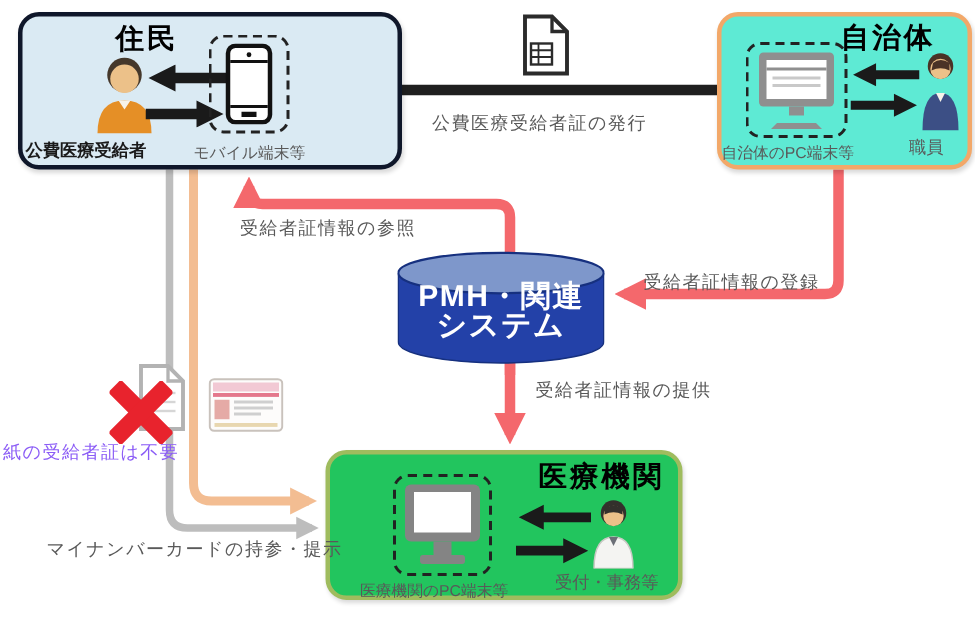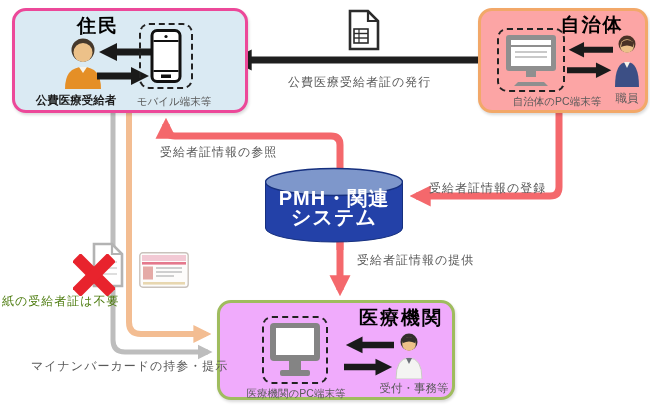--- a/index.html
+++ b/index.html
@@ -7,36 +7,36 @@
   body{font-family:"Liberation Sans", sans-serif;}
   .stage{position:relative;width:650px;height:413px;background:#ffffff;overflow:hidden;}
   .abs{position:absolute;}
   svg{display:block;}
 
   
   .connectors{position:absolute;left:0;top:0;z-index:0;}
 
   
   .gbox{position:absolute;z-index:2;border-radius:14px;box-shadow:1px 2px 3px rgba(0,0,0,.15);}
-  .box-resident{left:12px;top:8px;width:236px;height:105px;background:#daeaf3;border:3px solid #ec4899;padding-left:23px;}
-  .box-municipality{left:478px;top:8px;width:170px;height:105px;background:#fca5a5;border:3px solid #f2a869;}
-  .box-medical{left:217px;top:300px;width:238px;height:100px;background:#f0abfc;border:3px solid #9fbc5e;}
+  .box-resident{left:12px;top:8px;width:256px;height:105px;background:#daeaf3;border:3px solid #0f172a;padding-left:23px;}
+  .box-municipality{left:478px;top:8px;width:170px;height:105px;background:#5eead4;border:3px solid #f2a869;}
+  .box-medical{left:217px;top:300px;width:238px;height:100px;background:#22c55e;border:3px solid #9fbc5e;}
   .gbox-title{position:absolute;font-size:19px;font-weight:bold;color:#000;text-align:center;letter-spacing:2px;}
-  .small-label{position:absolute;font-size:10.5px;color:#595959;text-align:center;white-space:nowrap;}
-  .small-label-bold{position:absolute;font-size:11.5px;color:#1a1a1a;font-weight:bold;text-align:center;white-space:nowrap;}
+  .small-label{position:absolute;font-size:10.5px;color:#595959;text-align:left;white-space:nowrap;}
+  .small-label-bold{position:absolute;font-size:11.5px;color:#1a1a1a;font-weight:bold;white-space:nowrap;}
   .dashed-frame{position:absolute;border:2.5px dashed #222;border-radius:10px;display:flex;align-items:center;justify-content:center;background:transparent;}
 
   
   .cylinder{left:265px;top:167px;width:138px;height:80px;z-index:1;}
   .cylinder-text{position:absolute;left:0;top:22px;width:138px;text-align:center;color:#ffffff;font-weight:bold;font-size:20px;line-height:19px;letter-spacing:1px;}
 
   
   .flow-label{position:absolute;z-index:3;font-size:12px;color:#595959;letter-spacing:1px;white-space:nowrap;}
   .flow-label.center{}
-  .alert-label{position:absolute;z-index:3;font-size:12px;color:#4d7c0f;letter-spacing:1px;white-space:nowrap;}
+  .alert-label{position:absolute;z-index:3;font-size:12px;color:#8b5cf6;letter-spacing:1px;white-space:nowrap;}
 </style>
 </head>
 <body>
 
 <div class="stage">
 
   <svg class="connectors" width="650" height="413" viewBox="0 0 650 413">
     <defs>
       <marker id="mBlack" viewBox="0 0 10 10" refX="7" refY="5" markerWidth="3" markerHeight="3.6" orient="auto">
           <path d="M0,0 L10,5 L0,10 Z" fill="#1f1f1f"></path>
@@ -118,21 +118,21 @@
       <polygon points="2,9 20,0 20,5.5 54,5.5 54,12.5 20,12.5 20,18" fill="#1a1a1a"></polygon>
       <polygon points="52,33 34,24 34,29.5 0,29.5 0,36.5 34,36.5 34,42" fill="#1a1a1a"></polygon>
     </svg>
     <svg class="abs" style="left:131px;top:24px;" width="30" height="52" viewBox="0 0 30 52">
       <circle cx="15" cy="9" r="8.5" fill="#4a3226"></circle>
       <circle cx="15" cy="11" r="6.8" fill="#ecc189"></circle>
       <path d="M10,7 Q15,3 21,7 L21,12 Q15,9 9,12 Z" fill="#4a3226"></path>
       <path d="M3,52 Q3,27 15,27 Q27,27 27,52 Z" fill="#3c4f85"></path>
       <path d="M12,27 L15,33 L18,27 Z" fill="#f7f3ea"></path>
     </svg>
-    <div class="small-label" style="left:0px;top:84px;width:104px;margin-left:24px;">自治体のPC端末等</div>
+    <div class="small-label" style="left:0px;top:84px;width:104px;">自治体のPC端末等</div>
     <div class="small-label" style="left:125px;top:80px;width:42px;font-size:11.5px;">職員</div>
   </div>
 
   <div class="gbox box-medical">
     <div class="gbox-title" style="left:128px;top:2px;width:106px;">医療機関</div>
     <div class="dashed-frame" style="left:42px;top:13px;width:66px;height:68px;">
       <svg width="52" height="56" viewBox="0 0 52 56">
         <rect x="1" y="1" width="50" height="38" rx="4" fill="#848484"></rect>
         <rect x="7" y="6" width="38" height="27" fill="#ffffff"></rect>
         <rect x="20" y="39" width="12" height="9" fill="#848484"></rect>

